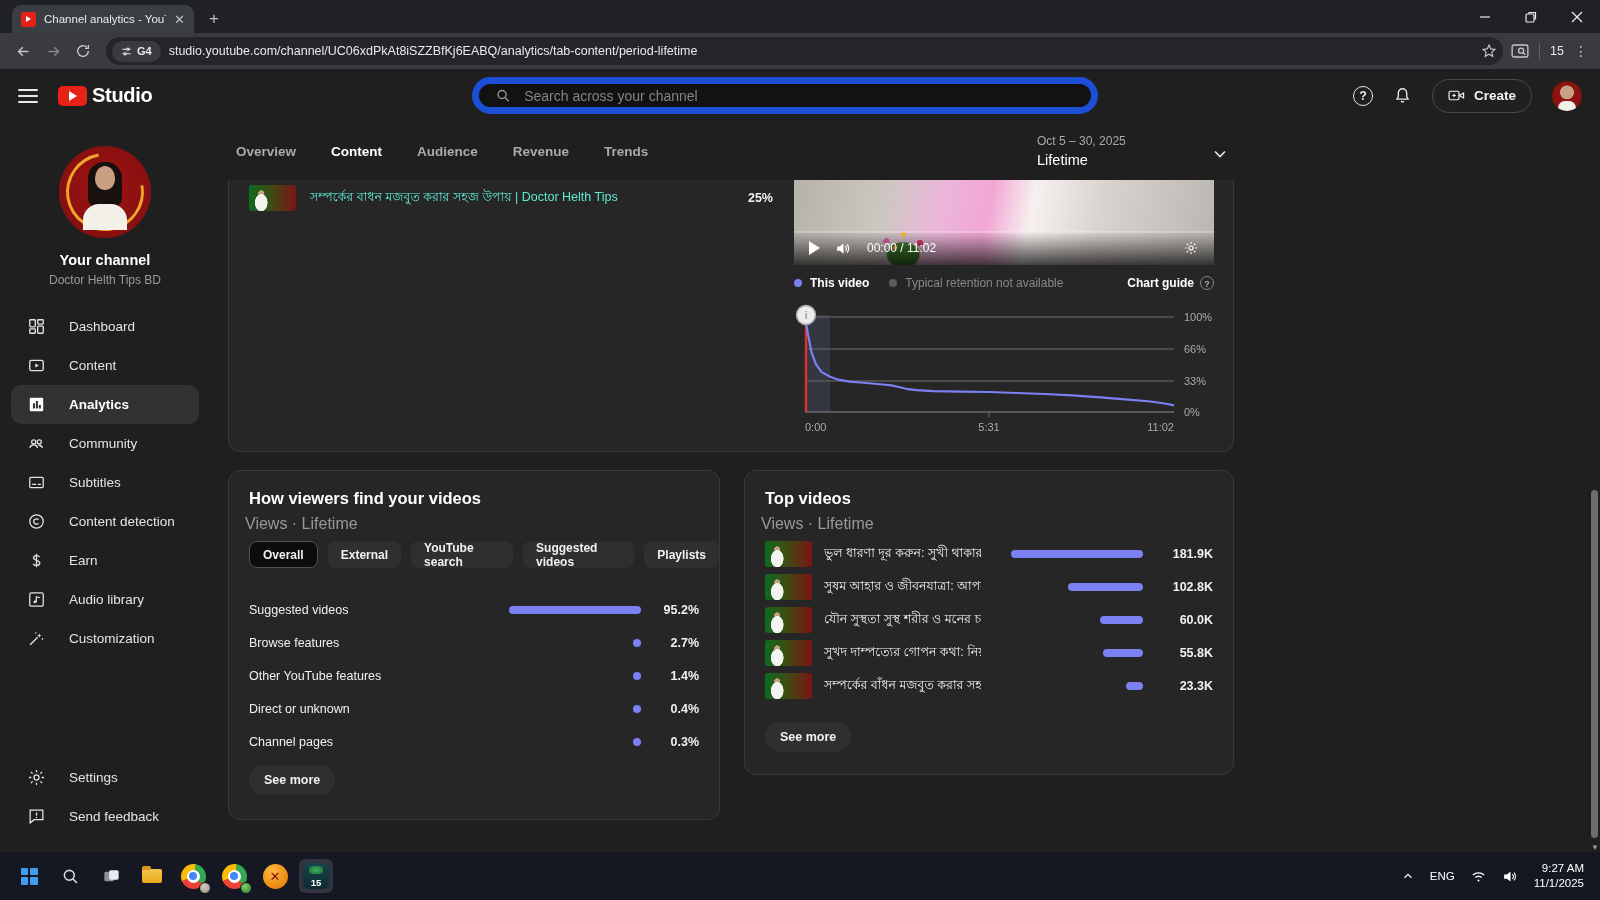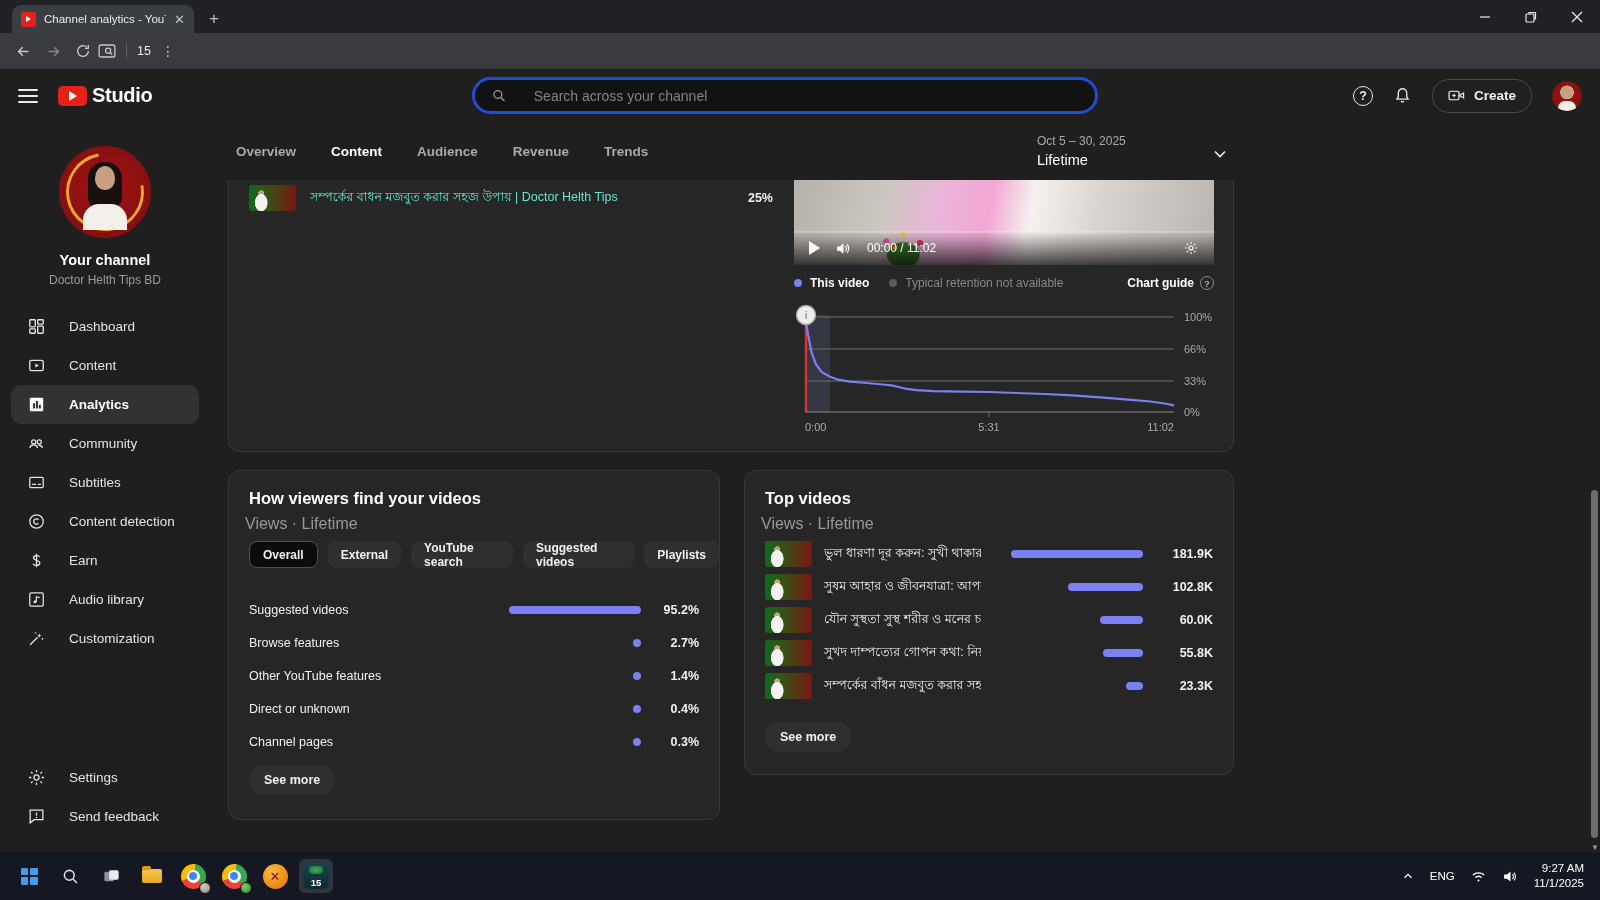--- a/index.html
+++ b/index.html
@@ -28,21 +28,21 @@
   .kebab{font-size:14px;letter-spacing:0;color:#c6c9ce}
 
   
   .app{position:absolute;top:69px;left:0;right:0;bottom:48px;background:#1f1f1f}
   .yth{height:53px;display:flex;align-items:center;padding:0 18px;position:relative;background:#1f1f1f}
   .burger{width:20px;height:14px;display:flex;flex-direction:column;justify-content:space-between;margin-right:20px}
   .burger i{height:2px;background:#e8e8e8;border-radius:1px}
   .ytlogo{width:29px;height:20px;background:#e62117;border-radius:5px;display:flex;align-items:center;justify-content:center;margin-right:5px}
   .ytlogo::after{content:"";border-left:8px solid #fff;border-top:5px solid transparent;border-bottom:5px solid transparent}
   .brand{color:#fff;font-size:20px;font-weight:700;letter-spacing:-.3px}
-  .searchwrap{position:absolute;left:472px;top:8px;width:626px;height:37px;background:#121212;border:3px solid #1d4ed8;border-radius:20px;display:flex;align-items:center;padding:0 16px;gap:27px}
+  .searchwrap{position:absolute;left:472px;top:8px;width:626px;height:37px;background:#121212;border:7px solid #1d4ed8;border-radius:20px;display:flex;align-items:center;padding:0 16px;gap:13px}
   .searchwrap input{background:transparent;border:none;outline:none;color:#ddd;font-size:14px;width:100%;font-family:inherit}
   .searchwrap input::placeholder{color:#848484}
   .ythright{position:absolute;right:18px;top:0;height:53px;display:flex;align-items:center;gap:20px}
   .helpq{width:20px;height:20px;border:1.6px solid #e8e8e8;border-radius:50%;color:#e8e8e8;font-size:12.5px;font-weight:700;display:flex;align-items:center;justify-content:center}
   .createbtn{height:34px;border:1px solid #4b4b4b;border-radius:18px;padding:0 15px;display:flex;align-items:center;gap:9px;color:#f1f1f1;font-size:13.5px;font-weight:600;background:#202020}
   .avatar-sm{width:30px;height:30px;border-radius:50%;background:radial-gradient(circle at 50% 38%,#c8a184 0 28%,#8f1212 30%);position:relative;overflow:hidden;box-shadow:inset 0 0 0 1px #5a1d0a}
   .avatar-sm::after{content:"";position:absolute;left:50%;bottom:-2px;transform:translateX(-50%);width:18px;height:12px;background:#f3efe9;border-radius:7px 7px 0 0}
 
   
   .sidebar{position:absolute;top:53px;left:0;width:210px;bottom:0;background:#1f1f1f}
@@ -184,20 +184,34 @@
         <svg width="17" height="17" viewBox="0 0 24 24" fill="none" stroke="#85878c" stroke-width="2">
           <path d="M5 12h13M13 6l6 6-6 6"></path>
         </svg>
       </div>
     <div class="navbtn">
         <svg width="16" height="16" viewBox="0 0 24 24" fill="none" stroke="#c6c9ce" stroke-width="2">
           <path d="M20 12a8 8 0 1 1-2.3-5.6"></path>
           <path d="M20 3v5h-5" fill="none"></path>
         </svg>
       </div>
+    <div class="omnibox">
+      <span class="sitechip">
+        <svg width="11" height="11" viewBox="0 0 24 24" fill="none" stroke="#e8eaed" stroke-width="2.4">
+            <path d="M3 7h10M17 7h4M3 17h4M11 17h10"></path>
+            <circle cx="15" cy="7" r="2.4"></circle>
+            <circle cx="9" cy="17" r="2.4"></circle>
+          </svg>
+        <span>G4</span>
+      </span>
+      <span class="urltext">studio.youtube.com/channel/UC06xdPkAt8iSZZBfKj6EABQ/analytics/tab-content/period-lifetime</span>
+      <svg width="16" height="16" viewBox="0 0 24 24" fill="none" stroke="#c6c9ce" stroke-width="1.7">
+          <path d="M12 3l2.7 5.8 6.3.7-4.7 4.3 1.3 6.2L12 16.8 6.4 20l1.3-6.2L3 9.5l6.3-.7z"></path>
+        </svg>
+    </div>
     <div class="tbright">
       <svg width="18" height="16" viewBox="0 0 24 20" fill="none" stroke="#c6c9ce" stroke-width="1.7">
           <rect x="1.5" y="2" width="21" height="16" rx="2.5"></rect>
           <circle cx="13.5" cy="9.5" r="3.4"></circle>
           <path d="M16 12l3 3"></path>
         </svg>
       <span class="tbsep"></span>
       <span class="tbcount">15</span>
       <span class="kebab">⋮</span>
     </div>

